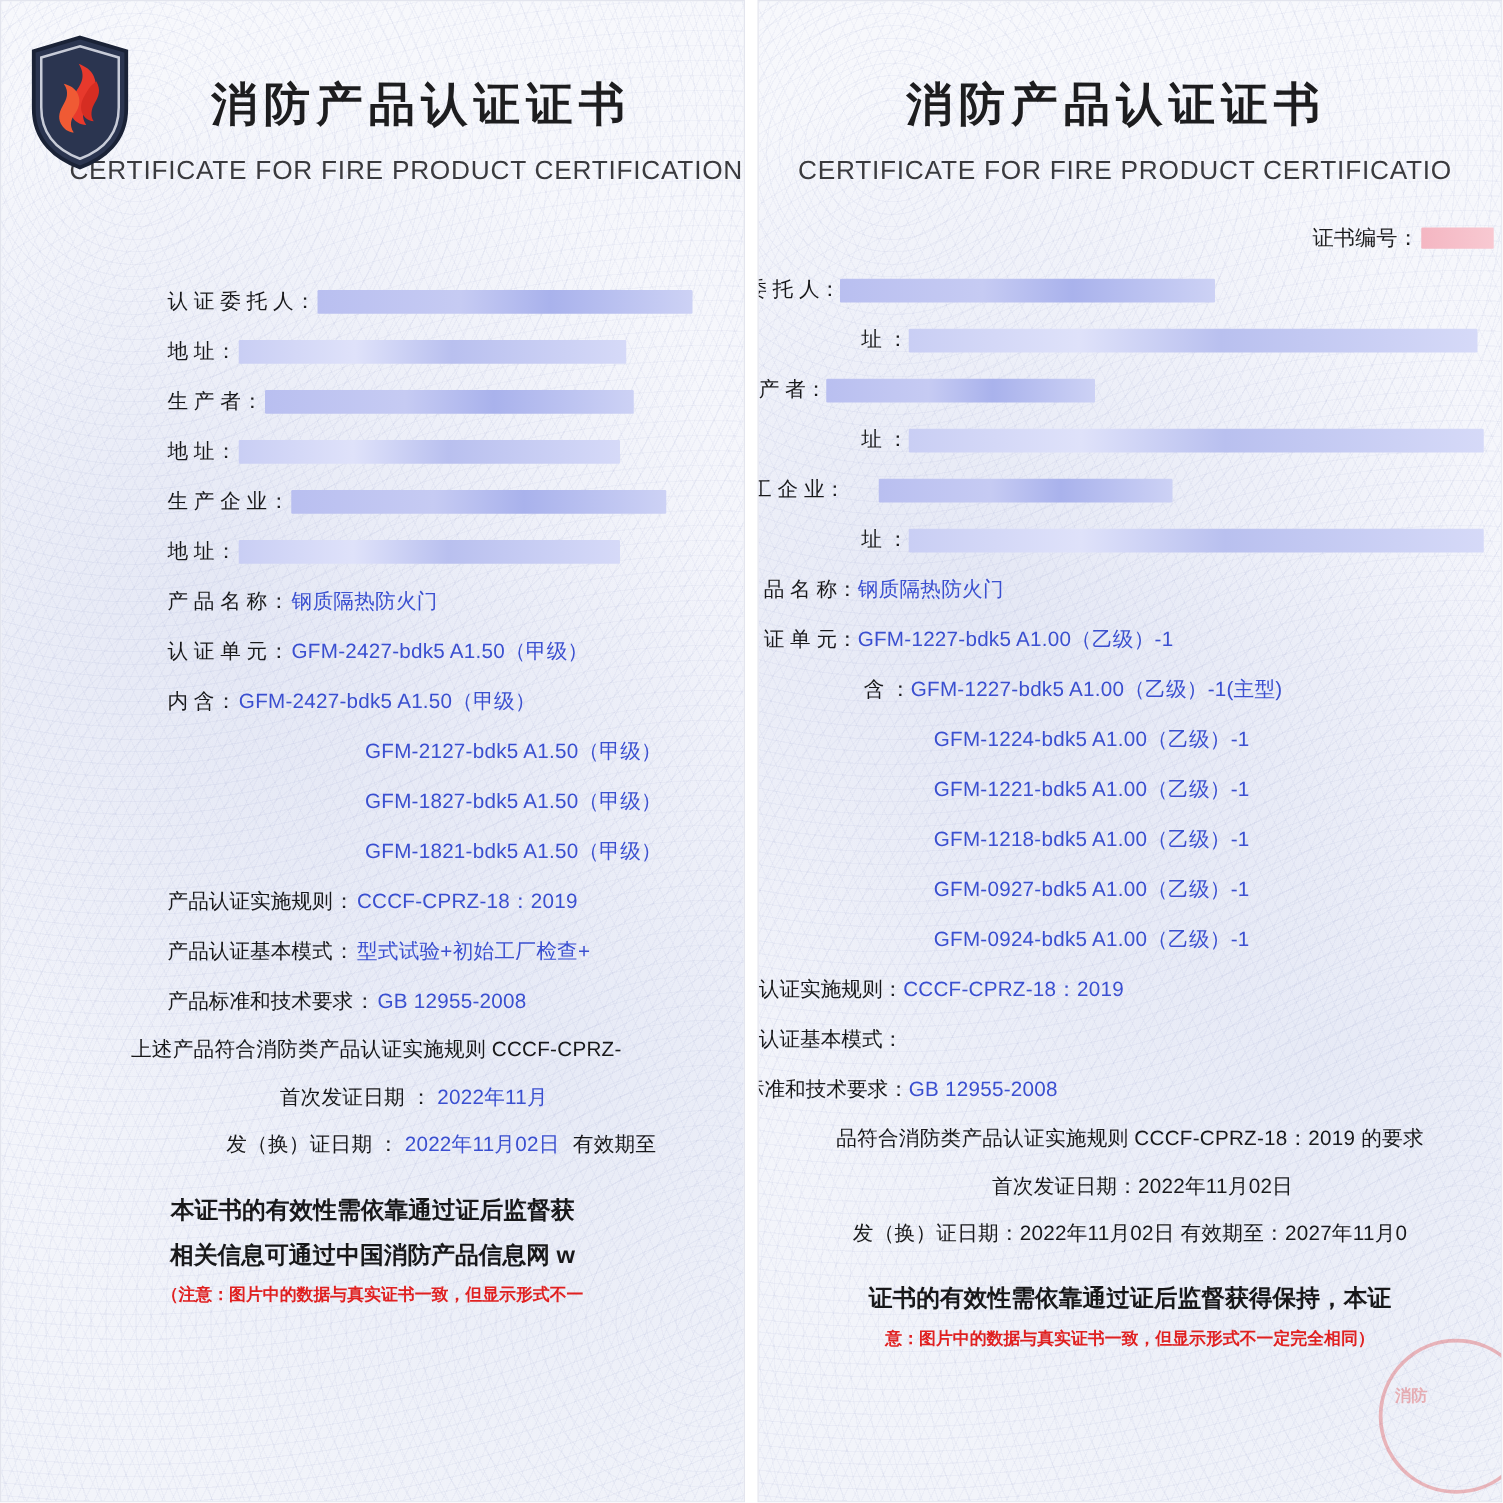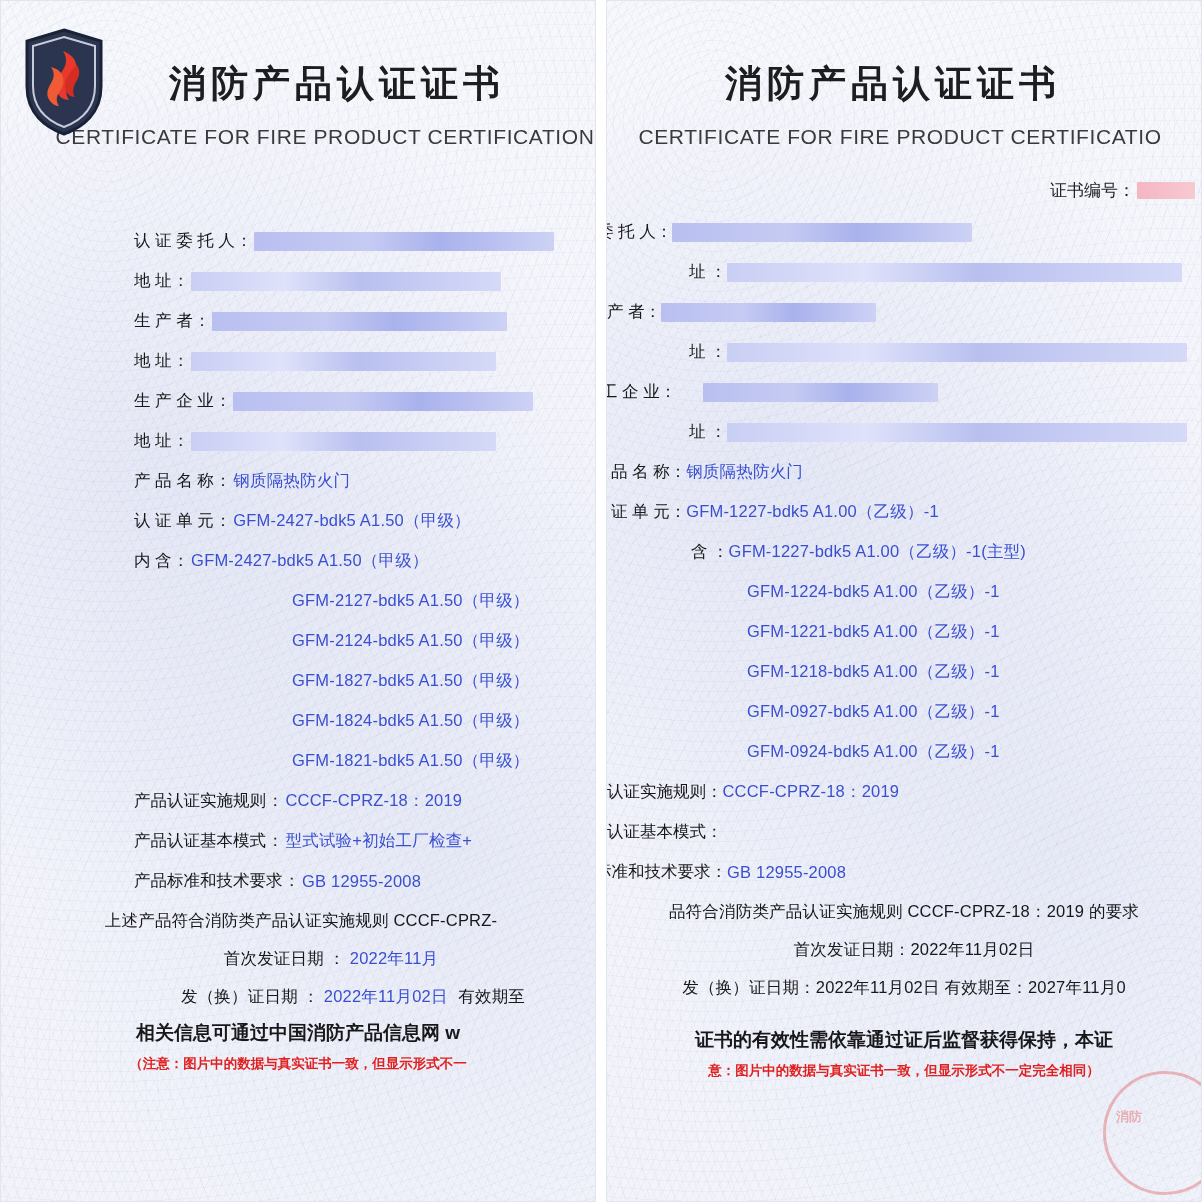--- a/index.html
+++ b/index.html
@@ -264,27 +264,21 @@
         </div>
         <div class="row">
           <span class="label">内            含</span>
           <span class="colon">：</span>
           <span class="value">GFM-2427-bdk5 A1.50（甲级）</span>
         </div>
         <div class="row indent-unit">
           <span class="value">GFM-2127-bdk5 A1.50（甲级）</span>
         </div>
         <div class="row indent-unit">
-          <span class="value">GFM-2124-bdk5 A1.50（甲级）</span>
-        </div>
-        <div class="row indent-unit">
           <span class="value">GFM-1827-bdk5 A1.50（甲级）</span>
-        </div>
-        <div class="row indent-unit">
-          <span class="value">GFM-1824-bdk5 A1.50（甲级）</span>
         </div>
         <div class="row indent-unit">
           <span class="value">GFM-1821-bdk5 A1.50（甲级）</span>
         </div>
         <div class="row">
           <span class="label">产品认证实施规则</span>
           <span class="colon">：</span>
           <span class="value">CCCF-CPRZ-18：2019</span>
         </div>
         <div class="row">
@@ -309,20 +303,21 @@
         <span class="value">2022年11月</span>
       </div>
 
       <div class="center-line" style="padding-left:110px;">
         <span class="value black">发（换）证日期</span>
         <span class="value black">：</span>
         <span class="value">2022年11月02日</span>
         <span class="value black" style="margin-left:6px;">有效期至</span>
       </div>
 
+      <div class="bold-line" style="margin-top:16px;">本证书的有效性需依靠通过证后监督获</div>
       <div class="bold-line">相关信息可通过中国消防产品信息网 w</div>
 
       <div class="note">（注意：图片中的数据与真实证书一致，但显示形式不一</div>
     </div>
   </div>
 
   <div class="cert cert-right">
     <div class="guilloche"></div>
 
     <div class="inner">

